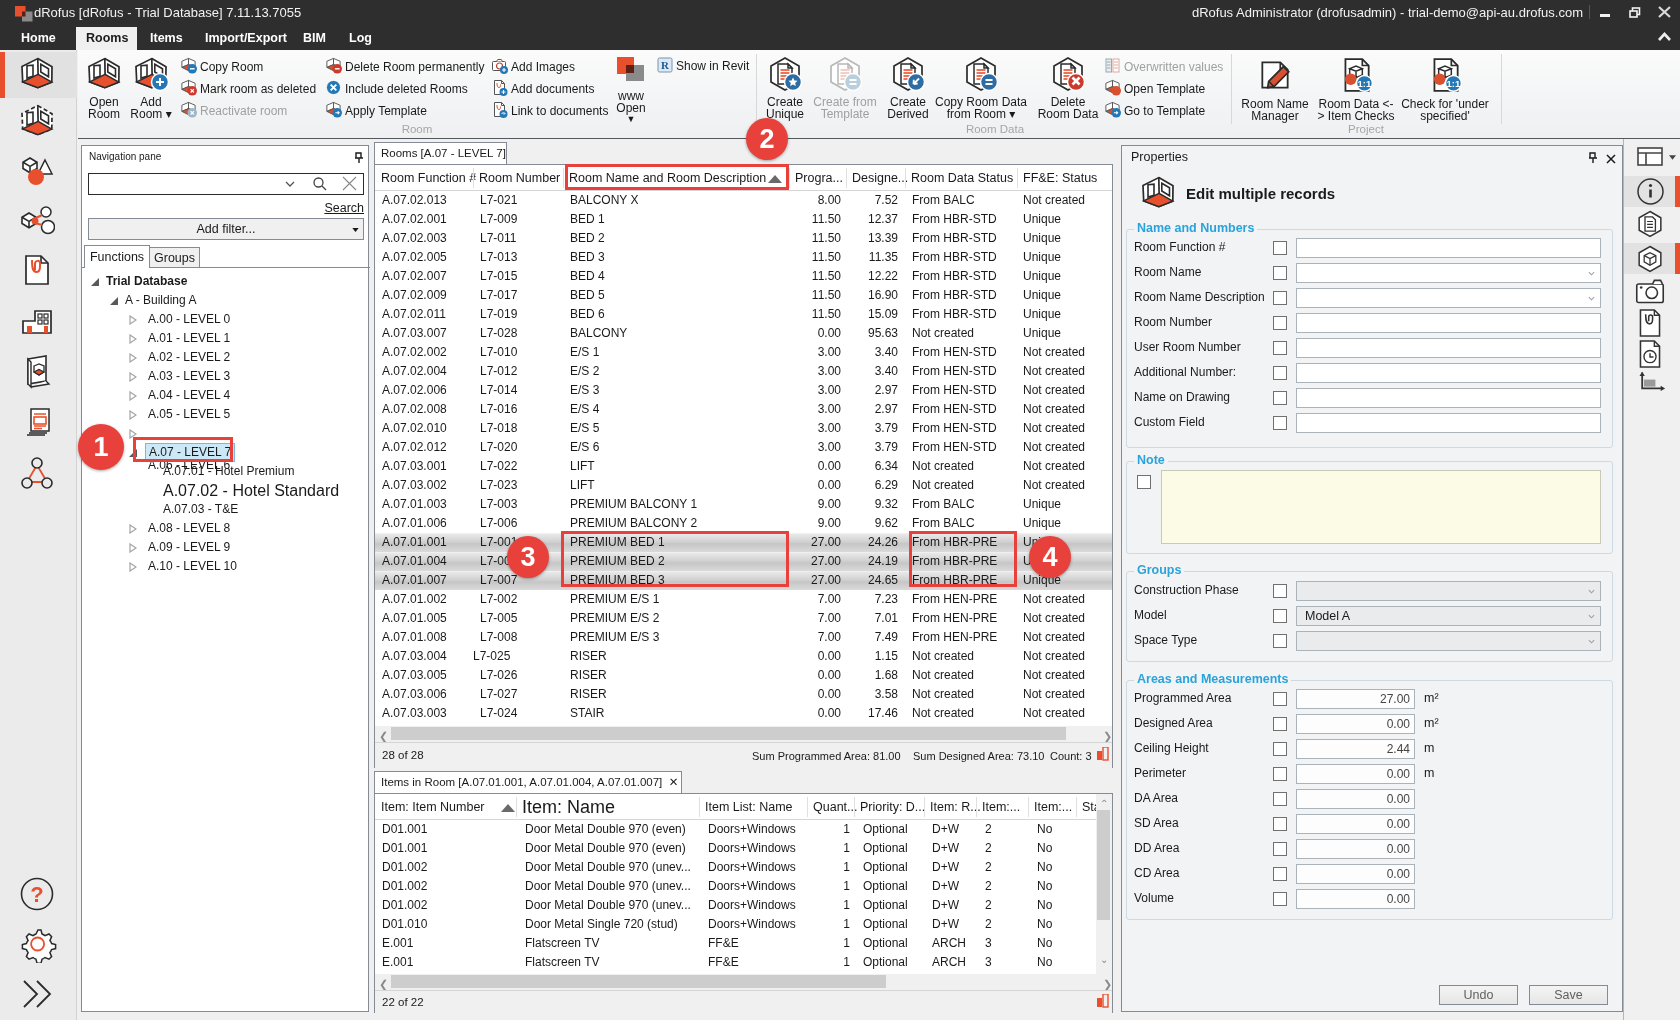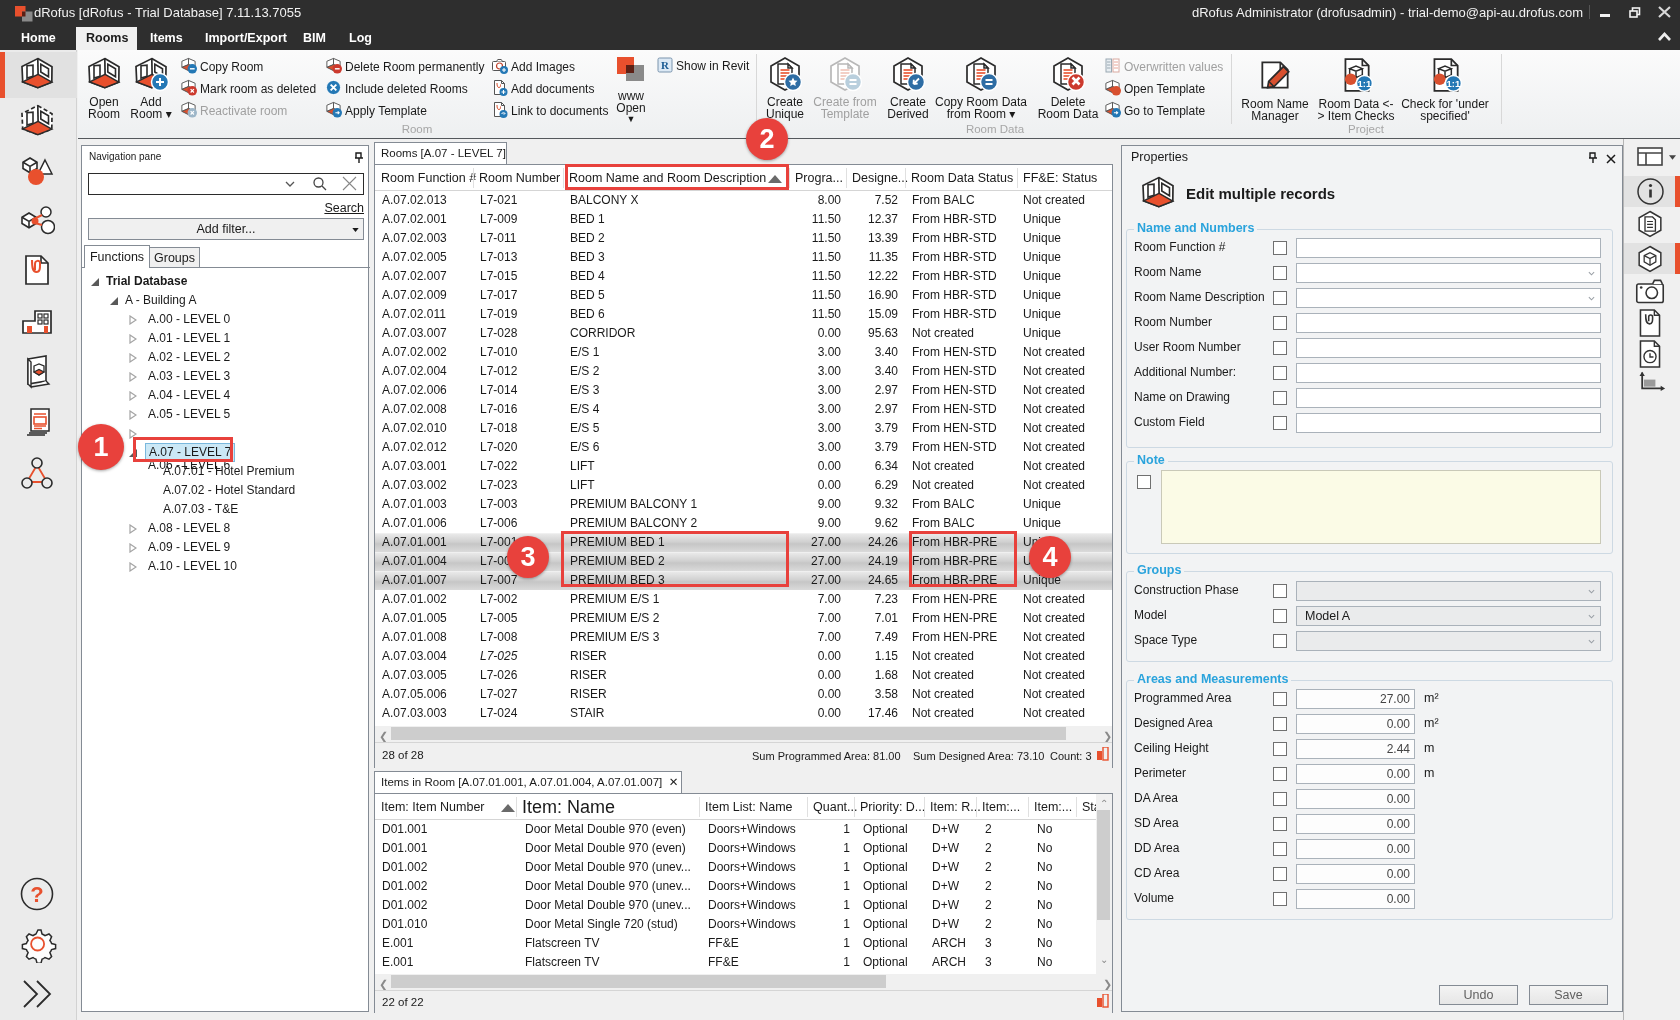--- a/index.html
+++ b/index.html
@@ -418,21 +418,21 @@
 <div class="abs" style="left:66px;top:259px;height:19px;line-height:19px;font-size:12px;white-space:nowrap;">A.05 - LEVEL 5</div>
 <svg class="abs" style="left:47px;top:283px;" width="8" height="10" viewBox="0 0 8 10">
       <path d="M1 1 L7 5 L1 9 Z" fill="none" stroke="#a3a3a3" stroke-width="1.2"></path>
     </svg>
 <div class="abs" style="left:66px;top:278px;height:19px;line-height:19px;font-size:12px;white-space:nowrap;margin-top:32px;">A.06 - LEVEL 6</div>
 <svg class="abs" style="left:47px;top:303px;" width="9" height="9" viewBox="0 0 9 9">
       <path d="M8 0 L8 8 L0 8 Z" fill="#595959"></path>
     </svg>
 <div class="abs" style="left:63px;top:297px;height:19px;padding:0 3px;background:#cbe8f6;border:1px solid #7ab8dd;line-height:17px;font-size:12px;white-space:nowrap;">A.07 - LEVEL 7</div>
 <div class="abs" style="left:81px;top:316px;height:19px;line-height:19px;font-size:12px;white-space:nowrap;">A.07.01 - Hotel Premium</div>
-<div class="abs" style="left:81px;top:335px;height:19px;line-height:19px;font-size:12px;white-space:nowrap;">A.07.02 - Hotel Standard</div>
+<div class="abs" style="left:81px;top:335px;height:19px;line-height:19px;font-size:16px;white-space:nowrap;">A.07.02 - Hotel Standard</div>
 <div class="abs" style="left:81px;top:354px;height:19px;line-height:19px;font-size:12px;white-space:nowrap;">A.07.03 - T&amp;E</div>
 <svg class="abs" style="left:47px;top:378px;" width="8" height="10" viewBox="0 0 8 10">
       <path d="M1 1 L7 5 L1 9 Z" fill="none" stroke="#a3a3a3" stroke-width="1.2"></path>
     </svg>
 <div class="abs" style="left:66px;top:373px;height:19px;line-height:19px;font-size:12px;white-space:nowrap;">A.08 - LEVEL 8</div>
 <svg class="abs" style="left:47px;top:397px;" width="8" height="10" viewBox="0 0 8 10">
       <path d="M1 1 L7 5 L1 9 Z" fill="none" stroke="#a3a3a3" stroke-width="1.2"></path>
     </svg>
 <div class="abs" style="left:66px;top:392px;height:19px;line-height:19px;font-size:12px;white-space:nowrap;">A.09 - LEVEL 9</div>
 <svg class="abs" style="left:47px;top:416px;" width="8" height="10" viewBox="0 0 8 10">
@@ -504,21 +504,21 @@
 <div class="rowtext" style="left:648px;top:121px;">Unique</div>
 <div class="rowtext" style="left:7px;top:140px;">A.07.02.011</div>
 <div class="rowtext" style="left:105px;top:140px;">L7-019</div>
 <div class="rowtext" style="left:195px;top:140px;">BED 6</div>
 <div class="rowtext num" style="left:414px;top:140px;width:52px;">11.50</div>
 <div class="rowtext num" style="left:471px;top:140px;width:52px;">15.09</div>
 <div class="rowtext" style="left:537px;top:140px;">From HBR-STD</div>
 <div class="rowtext" style="left:648px;top:140px;">Unique</div>
 <div class="rowtext" style="left:7px;top:159px;">A.07.03.007</div>
 <div class="rowtext" style="left:105px;top:159px;">L7-028</div>
-<div class="rowtext" style="left:195px;top:159px;">CORRIDOR</div>
+<div class="rowtext" style="left:195px;top:159px;">BALCONY</div>
 <div class="rowtext num" style="left:414px;top:159px;width:52px;">0.00</div>
 <div class="rowtext num" style="left:471px;top:159px;width:52px;">95.63</div>
 <div class="rowtext" style="left:537px;top:159px;">Not created</div>
 <div class="rowtext" style="left:648px;top:159px;">Unique</div>
 <div class="rowtext" style="left:7px;top:178px;">A.07.02.002</div>
 <div class="rowtext" style="left:105px;top:178px;">L7-010</div>
 <div class="rowtext" style="left:195px;top:178px;">E/S 1</div>
 <div class="rowtext num" style="left:414px;top:178px;width:52px;">3.00</div>
 <div class="rowtext num" style="left:471px;top:178px;width:52px;">3.40</div>
 <div class="rowtext" style="left:537px;top:178px;">From HEN-STD</div>
@@ -625,34 +625,34 @@
 <div class="rowtext" style="left:537px;top:444px;">From HEN-PRE</div>
 <div class="rowtext" style="left:648px;top:444px;">Not created</div>
 <div class="rowtext" style="left:7px;top:463px;">A.07.01.008</div>
 <div class="rowtext" style="left:105px;top:463px;">L7-008</div>
 <div class="rowtext" style="left:195px;top:463px;">PREMIUM E/S 3</div>
 <div class="rowtext num" style="left:414px;top:463px;width:52px;">7.00</div>
 <div class="rowtext num" style="left:471px;top:463px;width:52px;">7.49</div>
 <div class="rowtext" style="left:537px;top:463px;">From HEN-PRE</div>
 <div class="rowtext" style="left:648px;top:463px;">Not created</div>
 <div class="rowtext" style="left:7px;top:482px;">A.07.03.004</div>
-<div class="rowtext" style="left:105px;top:482px;font-style:italic;">L7-025</div>
+<div class="rowtext" style="left:98px;top:482px;">L7-025</div>
 <div class="rowtext" style="left:195px;top:482px;">RISER</div>
 <div class="rowtext num" style="left:414px;top:482px;width:52px;">0.00</div>
 <div class="rowtext num" style="left:471px;top:482px;width:52px;">1.15</div>
 <div class="rowtext" style="left:537px;top:482px;">Not created</div>
 <div class="rowtext" style="left:648px;top:482px;">Not created</div>
 <div class="rowtext" style="left:7px;top:501px;">A.07.03.005</div>
 <div class="rowtext" style="left:105px;top:501px;">L7-026</div>
 <div class="rowtext" style="left:195px;top:501px;">RISER</div>
 <div class="rowtext num" style="left:414px;top:501px;width:52px;">0.00</div>
 <div class="rowtext num" style="left:471px;top:501px;width:52px;">1.68</div>
 <div class="rowtext" style="left:537px;top:501px;">Not created</div>
 <div class="rowtext" style="left:648px;top:501px;">Not created</div>
-<div class="rowtext" style="left:7px;top:520px;">A.07.05.006</div>
+<div class="rowtext" style="left:7px;top:520px;">A.07.03.006</div>
 <div class="rowtext" style="left:105px;top:520px;">L7-027</div>
 <div class="rowtext" style="left:195px;top:520px;">RISER</div>
 <div class="rowtext num" style="left:414px;top:520px;width:52px;">0.00</div>
 <div class="rowtext num" style="left:471px;top:520px;width:52px;">3.58</div>
 <div class="rowtext" style="left:537px;top:520px;">Not created</div>
 <div class="rowtext" style="left:648px;top:520px;">Not created</div>
 <div class="rowtext" style="left:7px;top:539px;">A.07.03.003</div>
 <div class="rowtext" style="left:105px;top:539px;">L7-024</div>
 <div class="rowtext" style="left:195px;top:539px;">STAIR</div>
 <div class="rowtext num" style="left:414px;top:539px;width:52px;">0.00</div>

